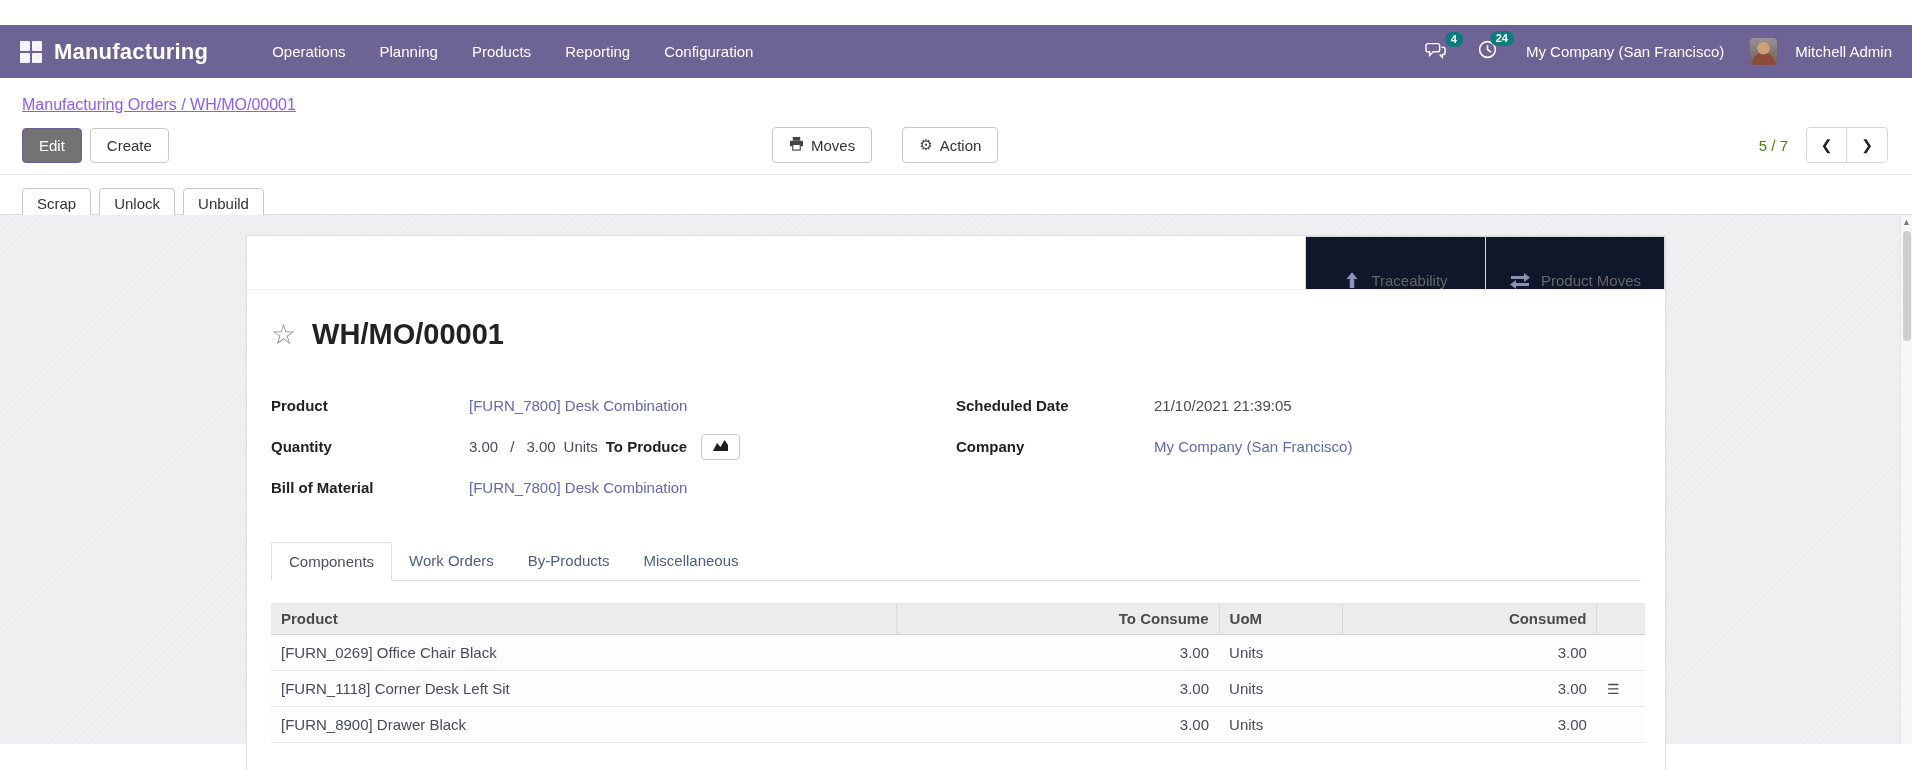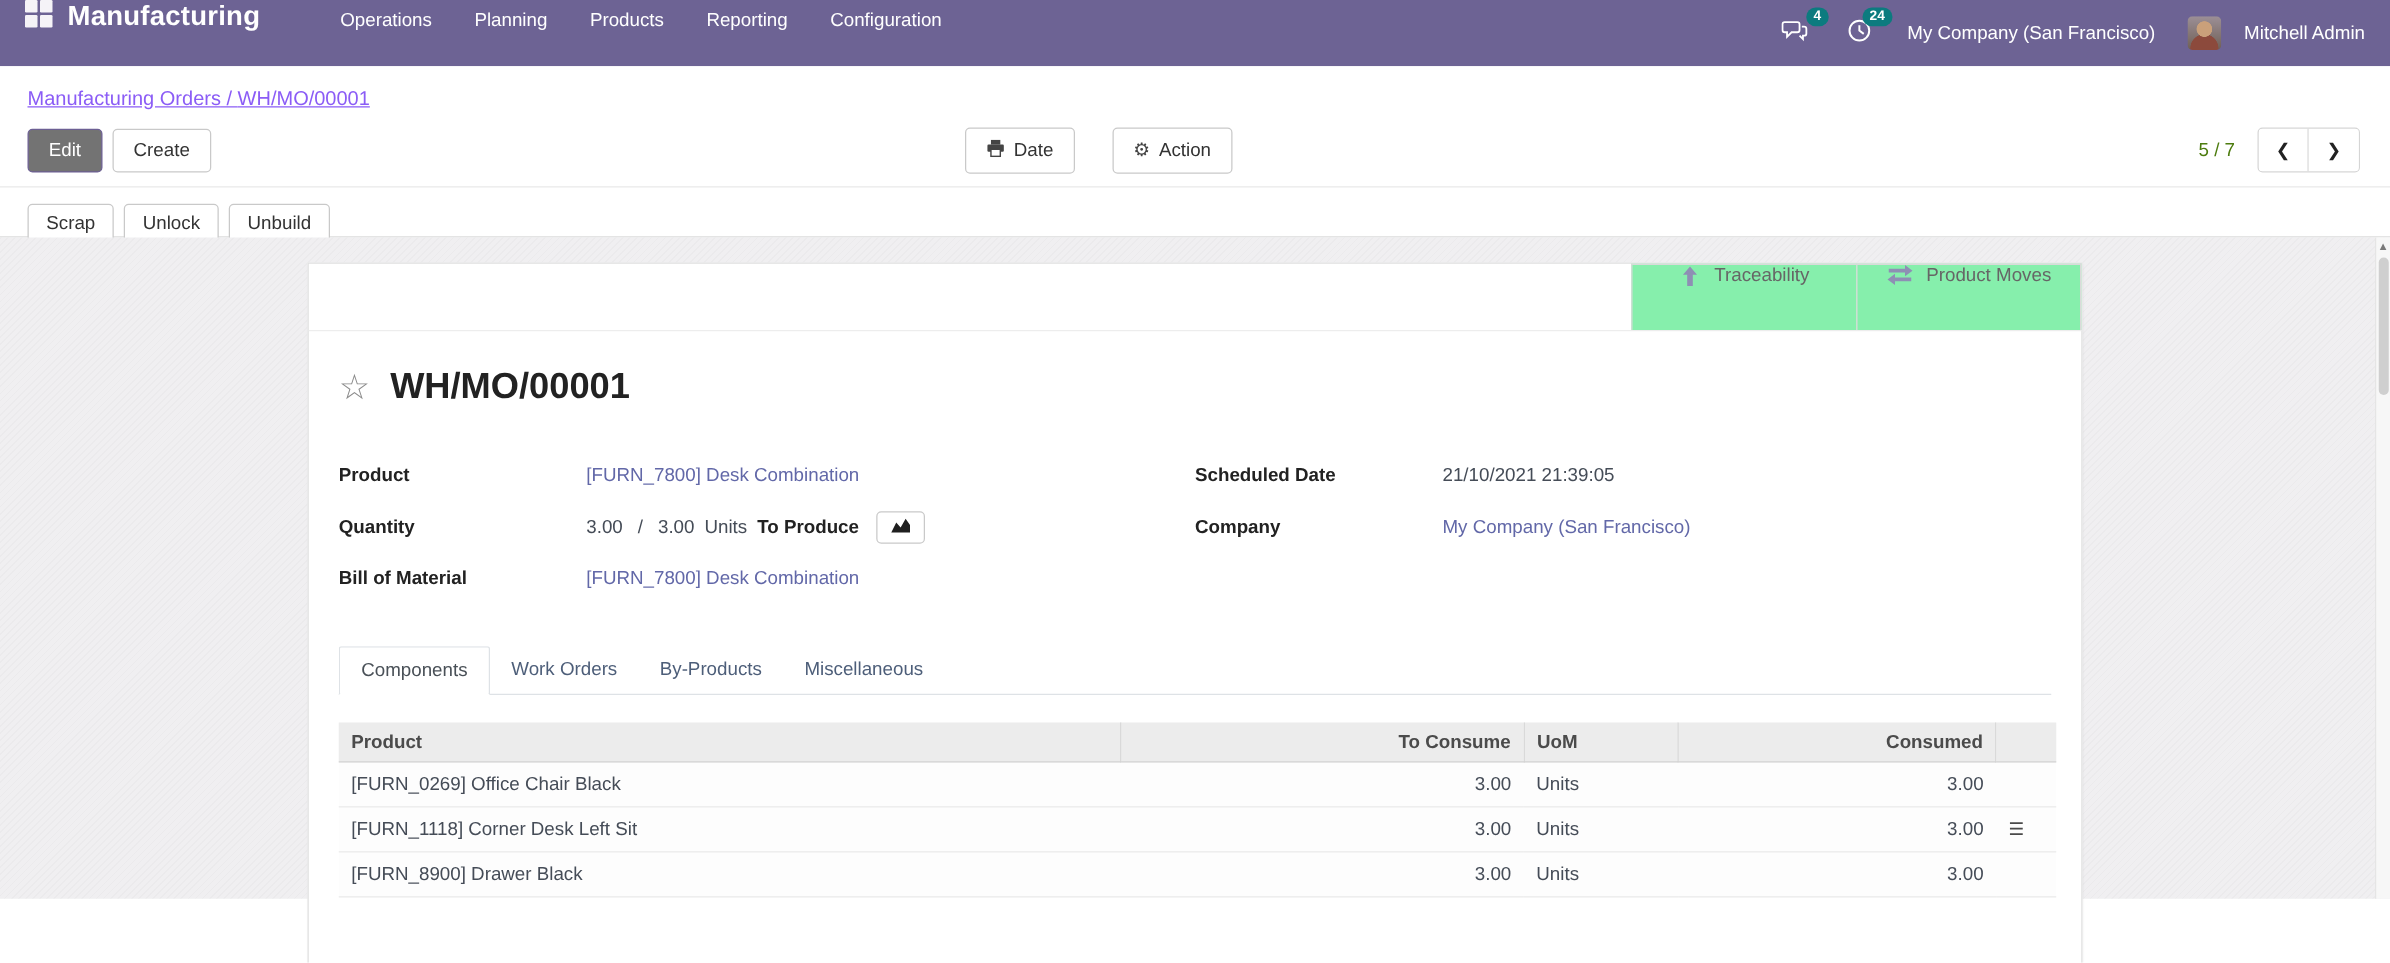--- a/index.html
+++ b/index.html
@@ -1,21 +1,21 @@
 <!DOCTYPE html>
 <html><head>
 <meta charset="utf-8">
 <style>
   * { margin:0; padding:0; box-sizing:border-box; }
   html,body { width:1912px; height:770px; overflow:hidden; background:#fff;
               font-family:"Liberation Sans", sans-serif; }
 
   
-  .navbar { height:53px; background:#6d6394; display:flex; 
-            color:#fff; padding:0 12px; }
+  .navbar { height:53px; background:#6d6394; display:flex; align-items:center;
+            color:#fff; padding:0 12px;margin-top:25px; }
   .apps-grid { width:22px; height:22px; display:grid; grid-template-columns:10px 10px;
                grid-template-rows:10px 10px; gap:2px; margin:0 12px 0 8px; cursor:pointer; }
   .apps-grid span { background:#f5f3f7; border-radius:1px; }
   .app-name { font-size:22px; font-weight:bold; margin-right:50px; letter-spacing:.2px; cursor:pointer; }
   .nav-menus { display:flex; gap:6px; }
   .nav-menus a { color:#fff; font-size:15px; padding:8px 14px; cursor:pointer; white-space:nowrap; }
   .nav-spacer { flex:1; }
   .nav-right { display:flex; align-items:center; gap:10px; }
   .nav-iconbtn { position:relative; padding:6px 10px; cursor:pointer; }
   .nav-badge { position:absolute; top:-2px; right:-6px; background:#0c7b7f; color:#fff;
@@ -58,22 +58,22 @@
   .status-done { background:#685a8c; color:#fff; font-size:14px; font-weight:bold; padding:9px 20px 9px 30px;
                  clip-path:polygon(0 0,100% 0,100% 100%,0 100%,13px 50%); cursor:pointer; white-space:nowrap; }
 
   
   .content { position:relative; height:529px; background-color:#f0eff1;
              background-image:repeating-linear-gradient(135deg, rgba(0,0,0,0.018) 0 1px, transparent 1px 4px); }
   .sheet { width:1420px; margin:0 auto; position:relative; top:20px; background:#fff;
            border:1px solid #e0e0e0; box-shadow:0 1px 2px rgba(0,0,0,.06); height:600px; }
 
   .button-box { display:flex; justify-content:flex-end; border-bottom:1px solid #ededed; }
-  .stat-button { width:180px; height:53px; display:flex; align-items:flex-start; justify-content:center; gap:10px;
-                 border:1px solid #dadada; border-bottom:none; background:#86efac; font-size:15px; color:#666;
+  .stat-button { width:180px; height:53px; display:flex; align-items:flex-end; justify-content:center; gap:10px;
+                 border:1px solid #dadada; border-bottom:none; background:#0f172a; font-size:15px; color:#666;
                  cursor:pointer; border-right:none; }
   .stat-button:last-child { border-right:1px solid #dadada; }
   .stat-icon { color:#8e8fb4; display:flex; }
 
   .sheet-inner { padding:0 24px; }
   .title-row { display:flex; align-items:center; gap:16px; margin-top:28px; }
   .fav-star { font-size:28px; color:#8b8b8b; cursor:pointer; line-height:1; }
   .record-title { font-size:29px; font-weight:bold; color:#222; }
 
   .fields { display:flex; margin-top:34px; }
@@ -166,21 +166,21 @@
     </div>
     <div class="center-actions">
       <button class="btn secondary">
         <span>
           <svg width="15" height="15" viewBox="0 0 16 16" fill="#444">
             <rect x="4" y="1" width="8" height="4"></rect>
             <rect x="1" y="5" width="14" height="6" rx="1"></rect>
             <rect x="4" y="9" width="8" height="6" fill="#fff" stroke="#444" stroke-width="1.2"></rect>
           </svg>
         </span>
-        <span>Date</span>
+        <span>Moves</span>
       </button>
       <button class="btn secondary">
         <span style="font-size:15px;color:#444;">⚙</span>
         <span>Action</span>
       </button>
     </div>
     <div class="pager">
       <span class="pager-count">5 / 7</span>
       <span class="pager-buttons">
         <span class="pbtn">

